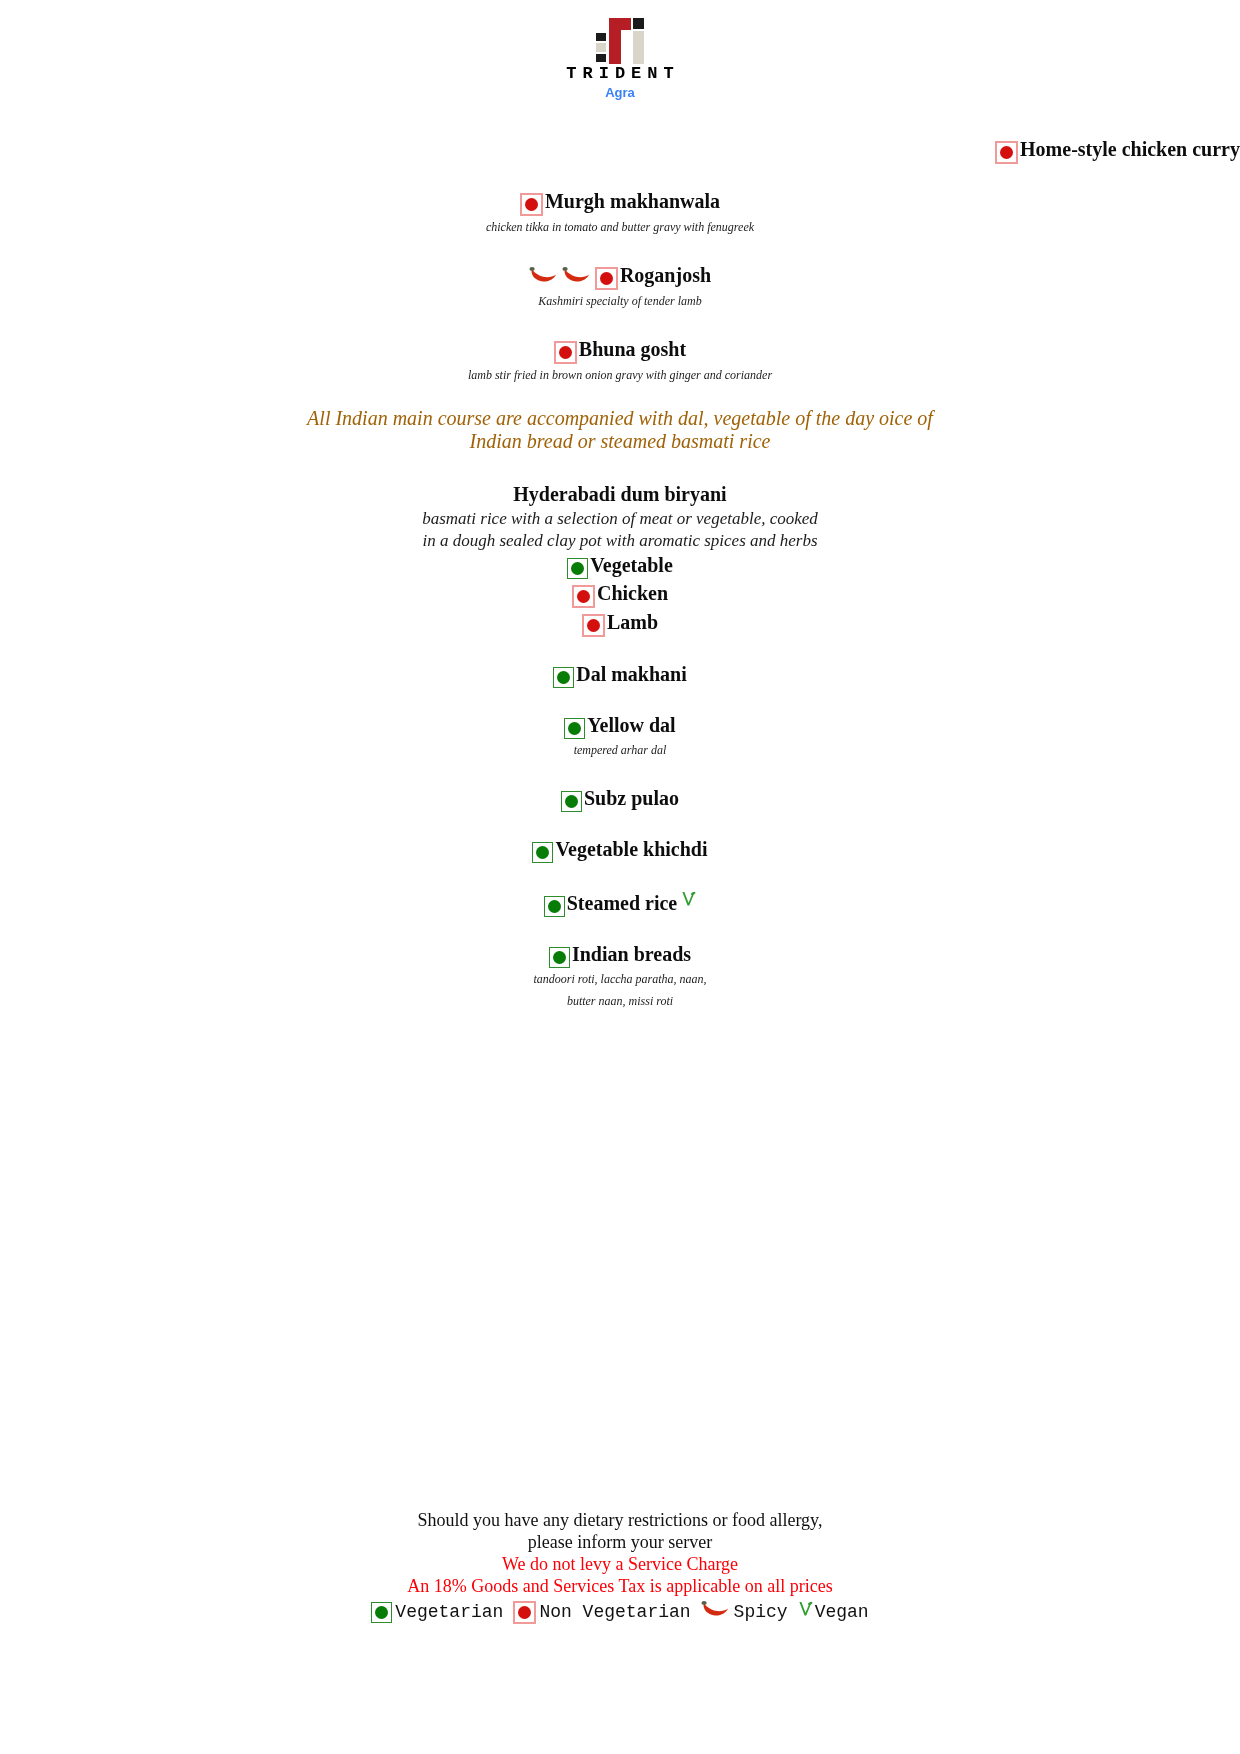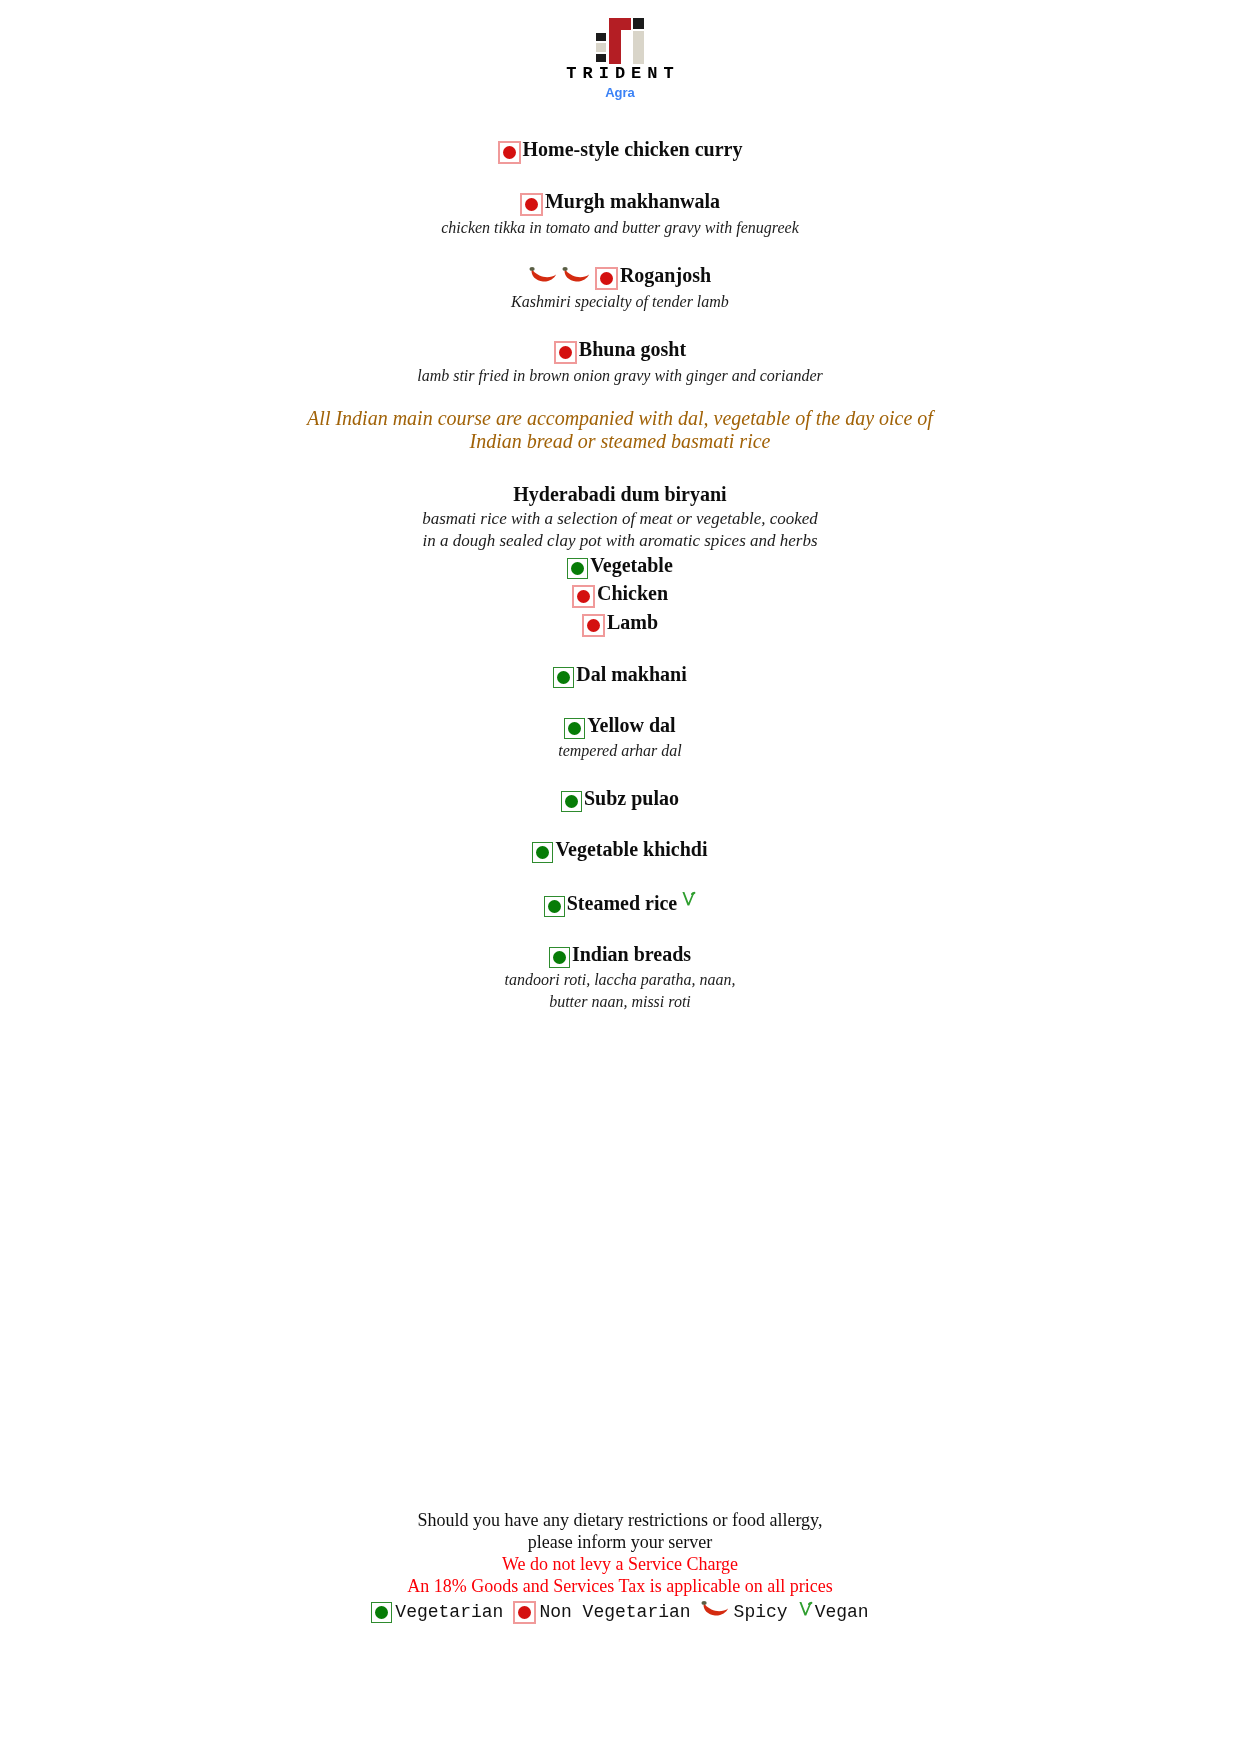--- a/index.html
+++ b/index.html
@@ -32,23 +32,23 @@
   .brand-loc{
     font-family:"Liberation Sans", sans-serif;
     font-size:13px;color:#3b82f6;margin-top:2px;font-weight:bold;
   }
   
   .menu{margin-top:34px;text-align:center;}
   .entry{margin-top:24px;}
   .entry.option{margin-top:1px;}
   .entry.note{margin-top:21px;}
   .entry.heading-block{margin-top:28px;}
-  .entry.first{margin-top:36px;}
+  .entry.first{margin-top:36px;text-align:right;}
   .name-line{font-size:20px;font-weight:bold;line-height:26px;color:#0d0d0d;white-space:nowrap;}
-  .desc{font-size:16px;font-style:italic;line-height:21px;margin-top:1px;color:#1c1c1c;}
+  .desc{font-size:12px;font-style:italic;line-height:21px;margin-top:1px;color:#1c1c1c;}
   .heading-desc{font-size:17px;}
   .note-line{font-size:20px;font-style:italic;line-height:23px;color:#a16207;}
   
   .sq-icon{display:inline-flex;align-items:center;justify-content:center;
     width:19px;height:19px;background:#fff;vertical-align:-3px;margin-right:2px;}
   .sq-icon i{display:block;width:13px;height:13px;border-radius:50%;}
   .veg-sq{border:1.5px solid #2e8b2e;}
   .veg-sq i{background:#077c07;}
   .nonveg-sq{border:2px solid #f09a9a;}
   .nonveg-sq i{background:#d4100f;}

